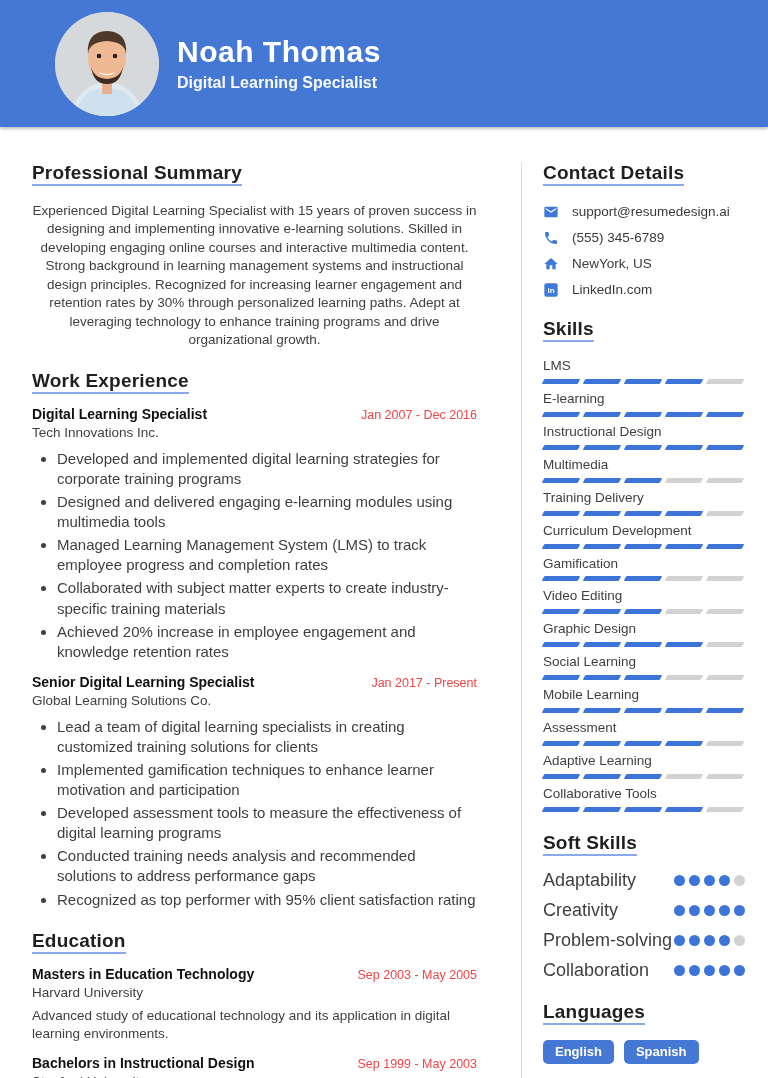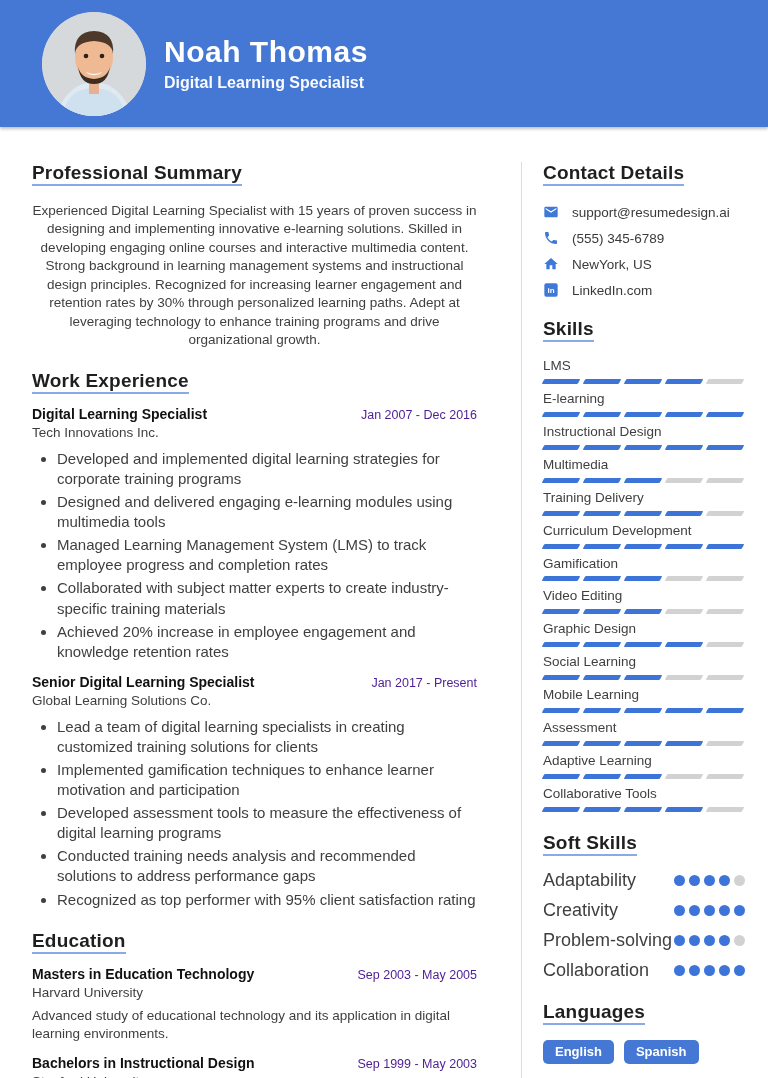--- a/index.html
+++ b/index.html
@@ -4,48 +4,48 @@
 <style>
   :root{
     --accent:#4478d4; --bar-fill:#3d74d8; --bar-empty:#d2d2d2;
     --underline:#8aa9e9; --ink:#1f1f1f; --body:#3f3f3f; --divider:#dcdcdc;
   }
   *{box-sizing:border-box;margin:0;padding:0;}
   html,body{width:768px;}
   body{height:1078px;background:#fff;font-family:"Liberation Sans",sans-serif;color:var(--body);overflow:hidden;}
 
   
-  .header{height:127px;background:var(--accent);display:flex;align-items:center;padding-left:42px;box-shadow:0 2px 3px rgba(0,0,0,.25);}
+  .header{height:127px;background:var(--accent);display:flex;align-items:center;padding-left:55px;box-shadow:0 2px 3px rgba(0,0,0,.25);}
   .avatar{width:104px;height:104px;border-radius:50%;overflow:hidden;flex:0 0 auto;background:#d8dbdd;}
   .header-text{margin-left:18px;color:#fff;}
   .name{font-size:30px;font-weight:bold;letter-spacing:.5px;line-height:1.1;}
   .job-title{font-size:16px;font-weight:bold;margin-top:6px;opacity:.97;}
 
   
   .content{display:flex;padding:35px 23px 0 32px;}
   .col-left{width:445px;margin-right:44px;}
   .col-right{width:224px;border-left:1px solid var(--divider);padding-left:21px;min-height:916px;}
 
   .h2{display:inline-block;font-size:19px;font-weight:bold;color:var(--ink);border-bottom:2px solid var(--underline);letter-spacing:.2px;text-align:center;}
 
   .summary-text{margin-top:16px;font-size:13.5px;line-height:1.37;text-align:center;}
 
   
   .entry{margin-top:12px;}
   .entry-head{display:flex;justify-content:space-between;align-items:baseline;}
   .entry-title{font-size:14px;font-weight:bold;color:#111;}
-  .entry-date{font-size:12.5px;color:#4c1d95;white-space:nowrap;}
+  .entry-date{font-size:12.5px;color:#ef4444;white-space:nowrap;}
   .entry-sub{font-size:13.5px;margin-top:3px;}
   .entry ul{margin:9px 0 10px;padding-left:25px;}
   .entry li{font-size:15px;line-height:1.34;margin-bottom:3px;}
   .entry-desc{font-size:13.5px;line-height:1.35;margin-top:7px;}
 
   
   .contact-list{margin-top:18px;}
-  .contact-row{display:flex;align-items:center;margin-bottom:10px;}
+  .contact-row{display:flex;margin-bottom:10px;}
   .contact-row .ico{width:16px;height:16px;flex:0 0 auto;margin-right:13px;display:flex;align-items:center;justify-content:center;}
   .contact-row .ico svg{width:16px;height:16px;fill:#3f79d8;}
   .contact-text{font-size:13.5px;color:#3a3a3a;}
 
   
   .skills-list{margin-top:16px;}
   .skill{margin-bottom:7px;}
   .skill-label{font-size:13.5px;line-height:1.18;margin-bottom:5px;}
   .skill-bar{display:flex;gap:5px;height:5px;margin-right:2px;}
   .seg{flex:1;height:5px;background:var(--bar-empty);transform:skewX(-28deg);border-radius:1px;}

